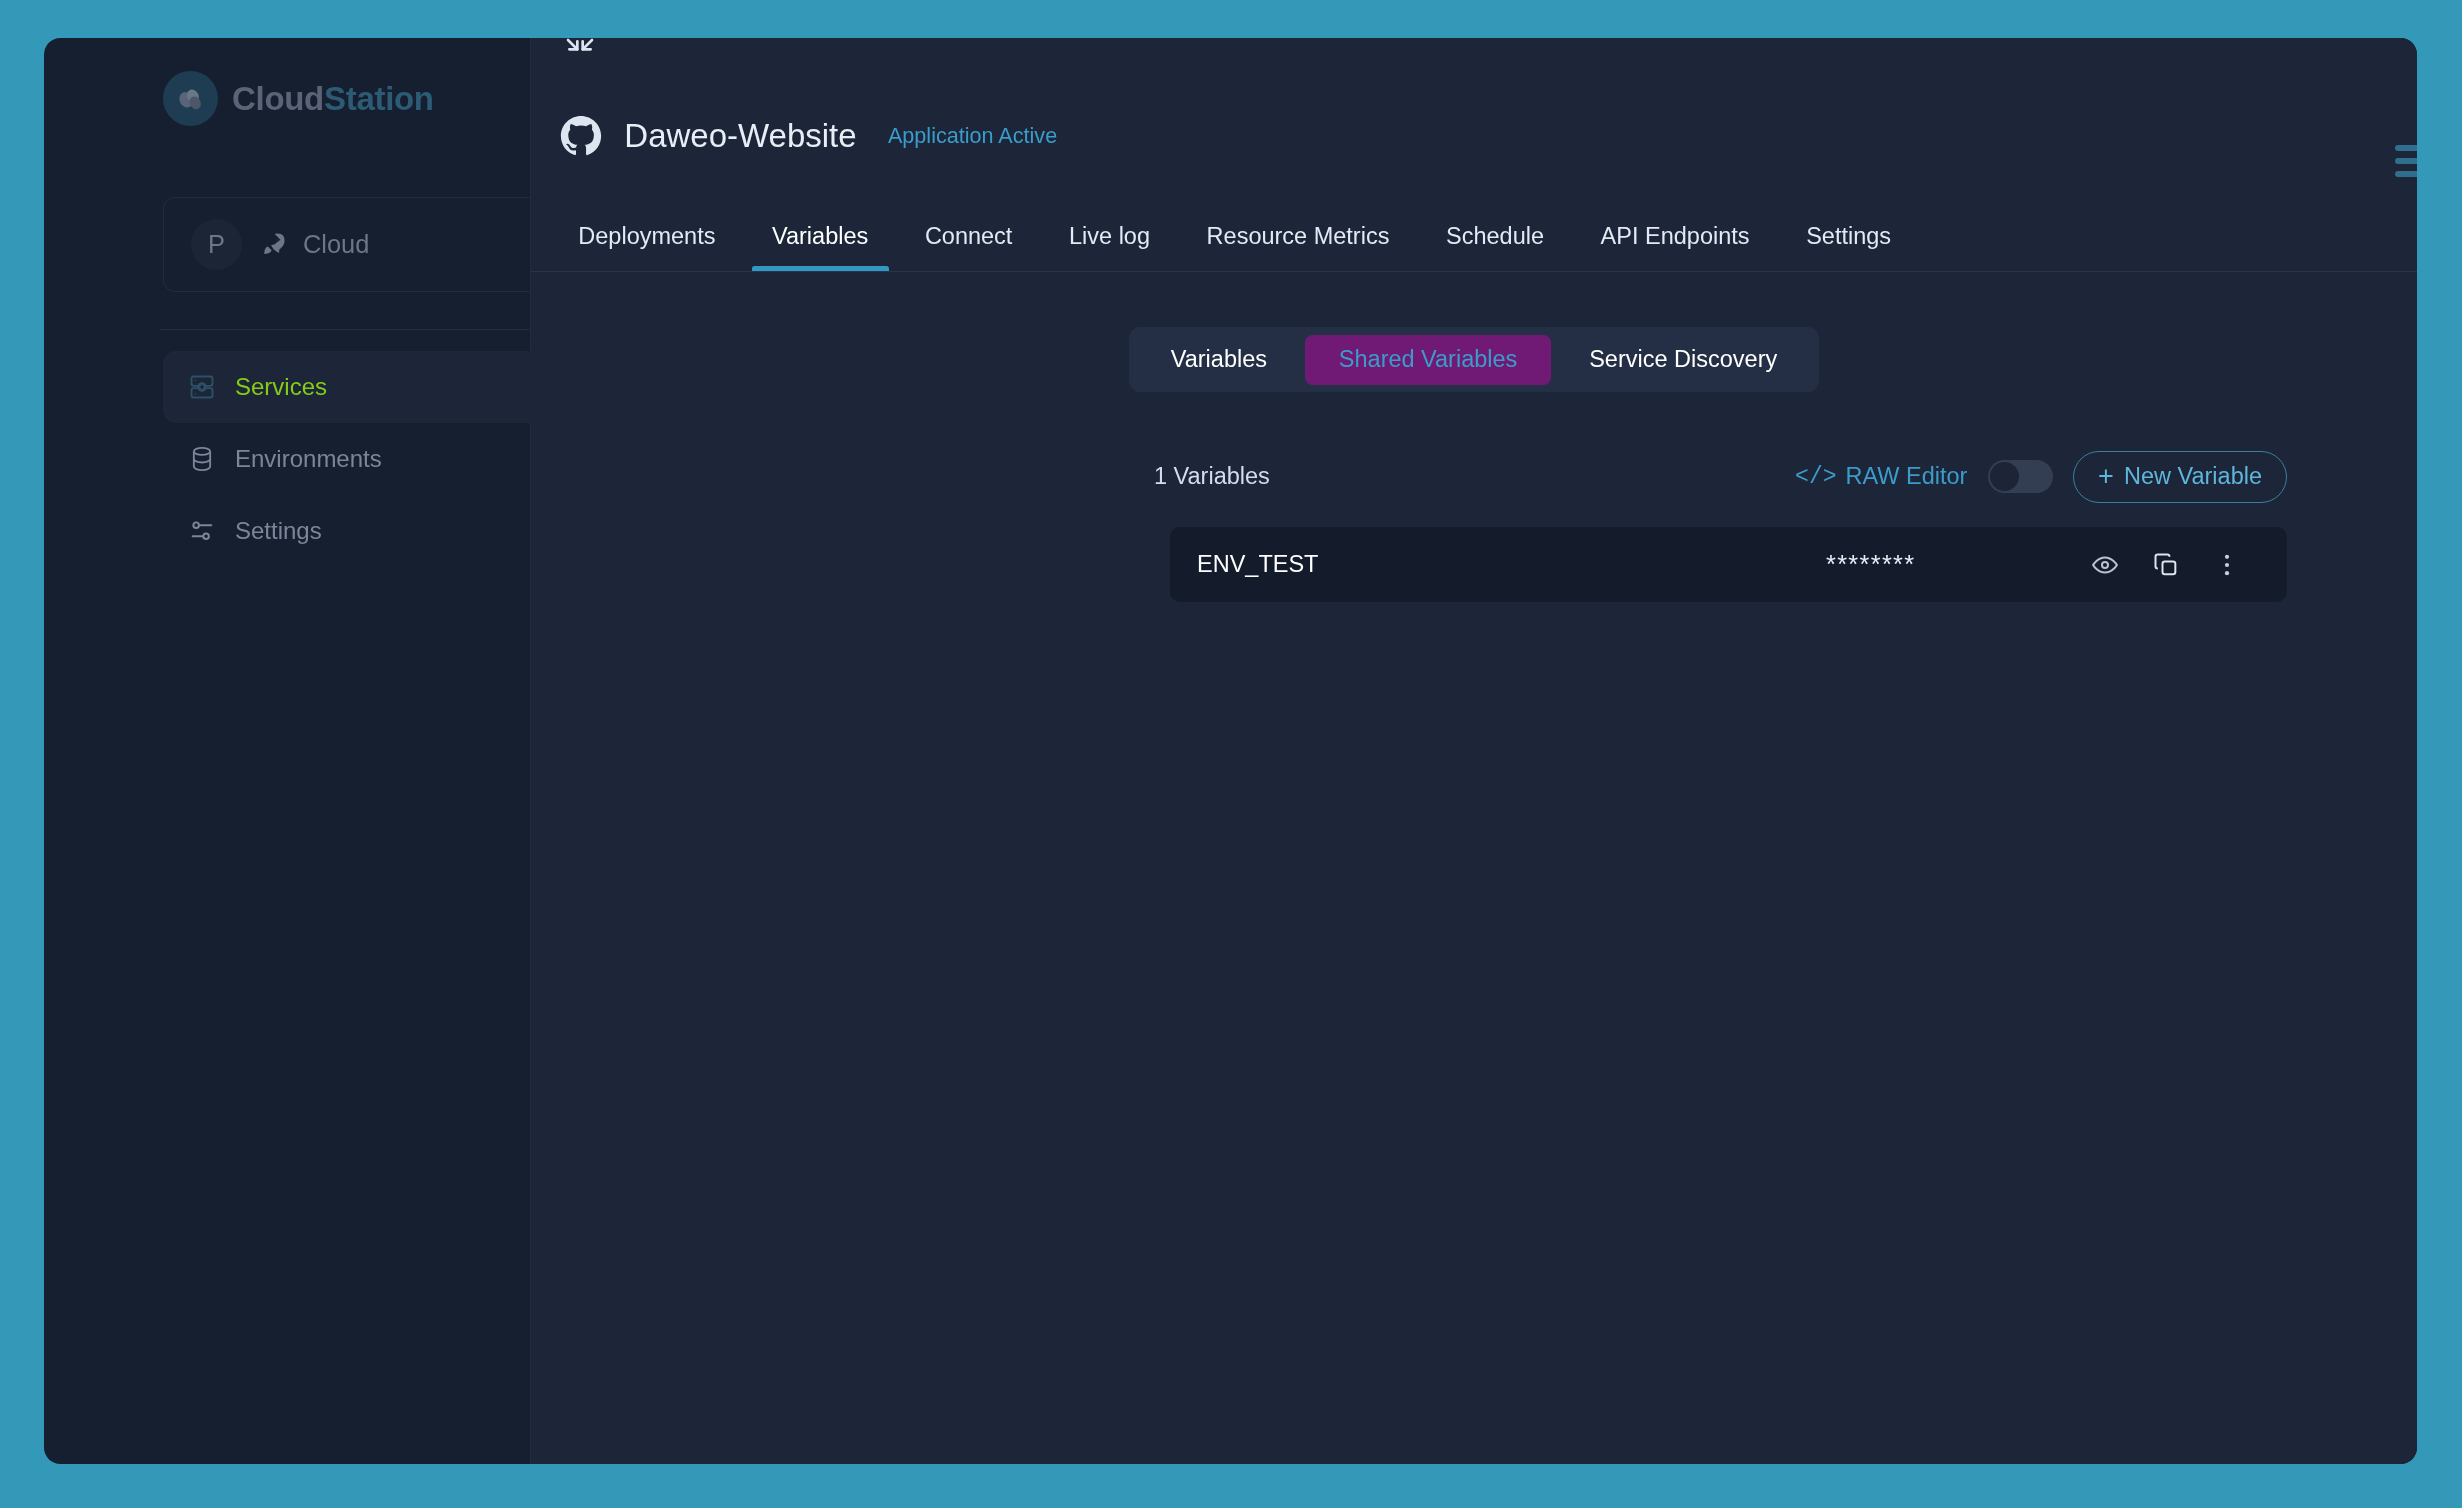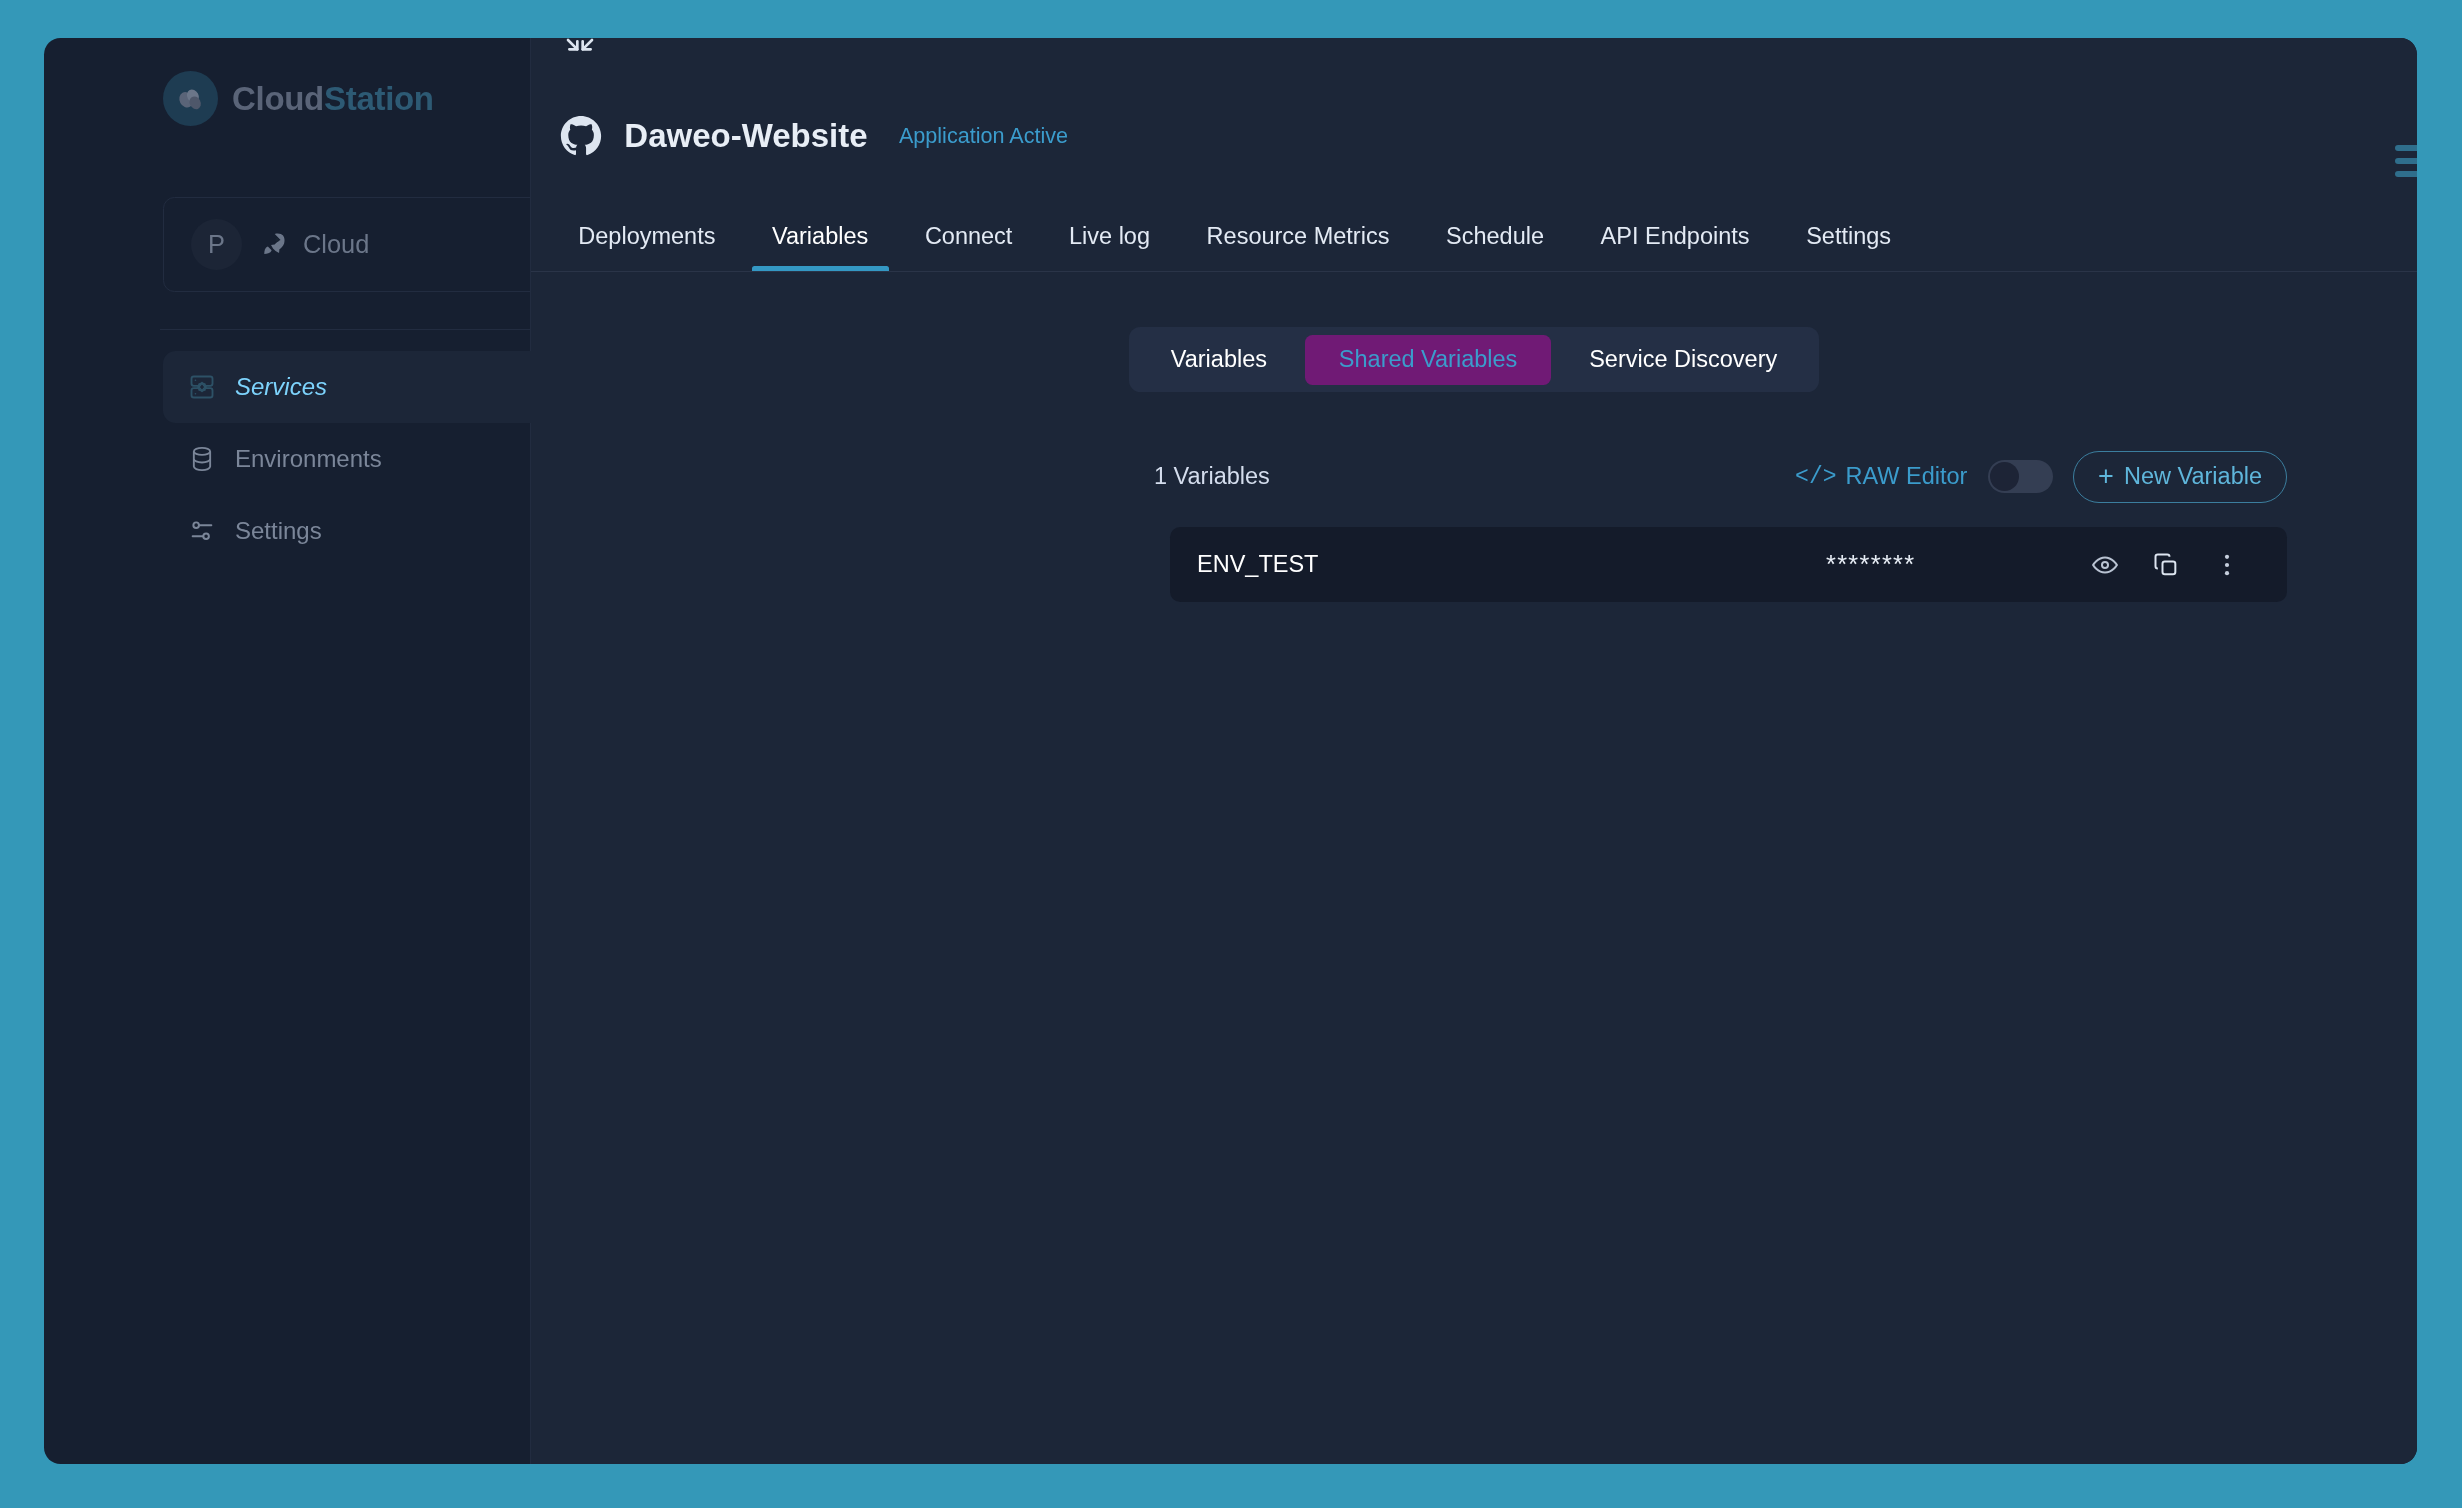--- a/index.html
+++ b/index.html
@@ -104,21 +104,21 @@
     display: flex;
     align-items: center;
     gap: 19px;
     height: 72px;
     padding-left: 24px;
     border-radius: 12.7px;
     cursor: pointer;
   }
   .nav-item.active { background: #1c2638; }
   .nav-label { font-size: 24px; color: #7b8699; white-space: nowrap; }
-  .nav-item.active .nav-label { color: #7dd3fc; font-style: italic; }
+  .nav-item.active .nav-label { color: #84cc16; }
   .nav-icon { width: 29px; height: 29px; flex: 0 0 29px; display: flex; align-items: center; justify-content: center; }
 
   
   .main {
     flex: 1;
     background: #1c2638;
     position: relative;
     min-width: 0;
   }
   .collapse-btn {
@@ -131,21 +131,21 @@
   }
   .page-header {
     position: absolute;
     left: 27px;
     top: 75px;
     display: flex;
     align-items: center;
     gap: 20.3px;
   }
   .gh-icon { width: 46px; height: 46px; flex: 0 0 46px; }
-  .page-title { font-size: 33px; color: #e8eef6; font-weight: bold; white-space: nowrap; }
+  .page-title { font-size: 33px; color: #e8eef6; font-weight: normal; white-space: nowrap; }
   .page-status { font-size: 21.6px; color: #3b9ccc; margin-left: 11px; white-space: nowrap; }
 
   .tabbar {
     position: absolute;
     left: 0; top: 164px;
     width: 100%;
     height: 70px;
     border-bottom: 1.3px solid #2a3448;
     display: flex;
     align-items: flex-start;

